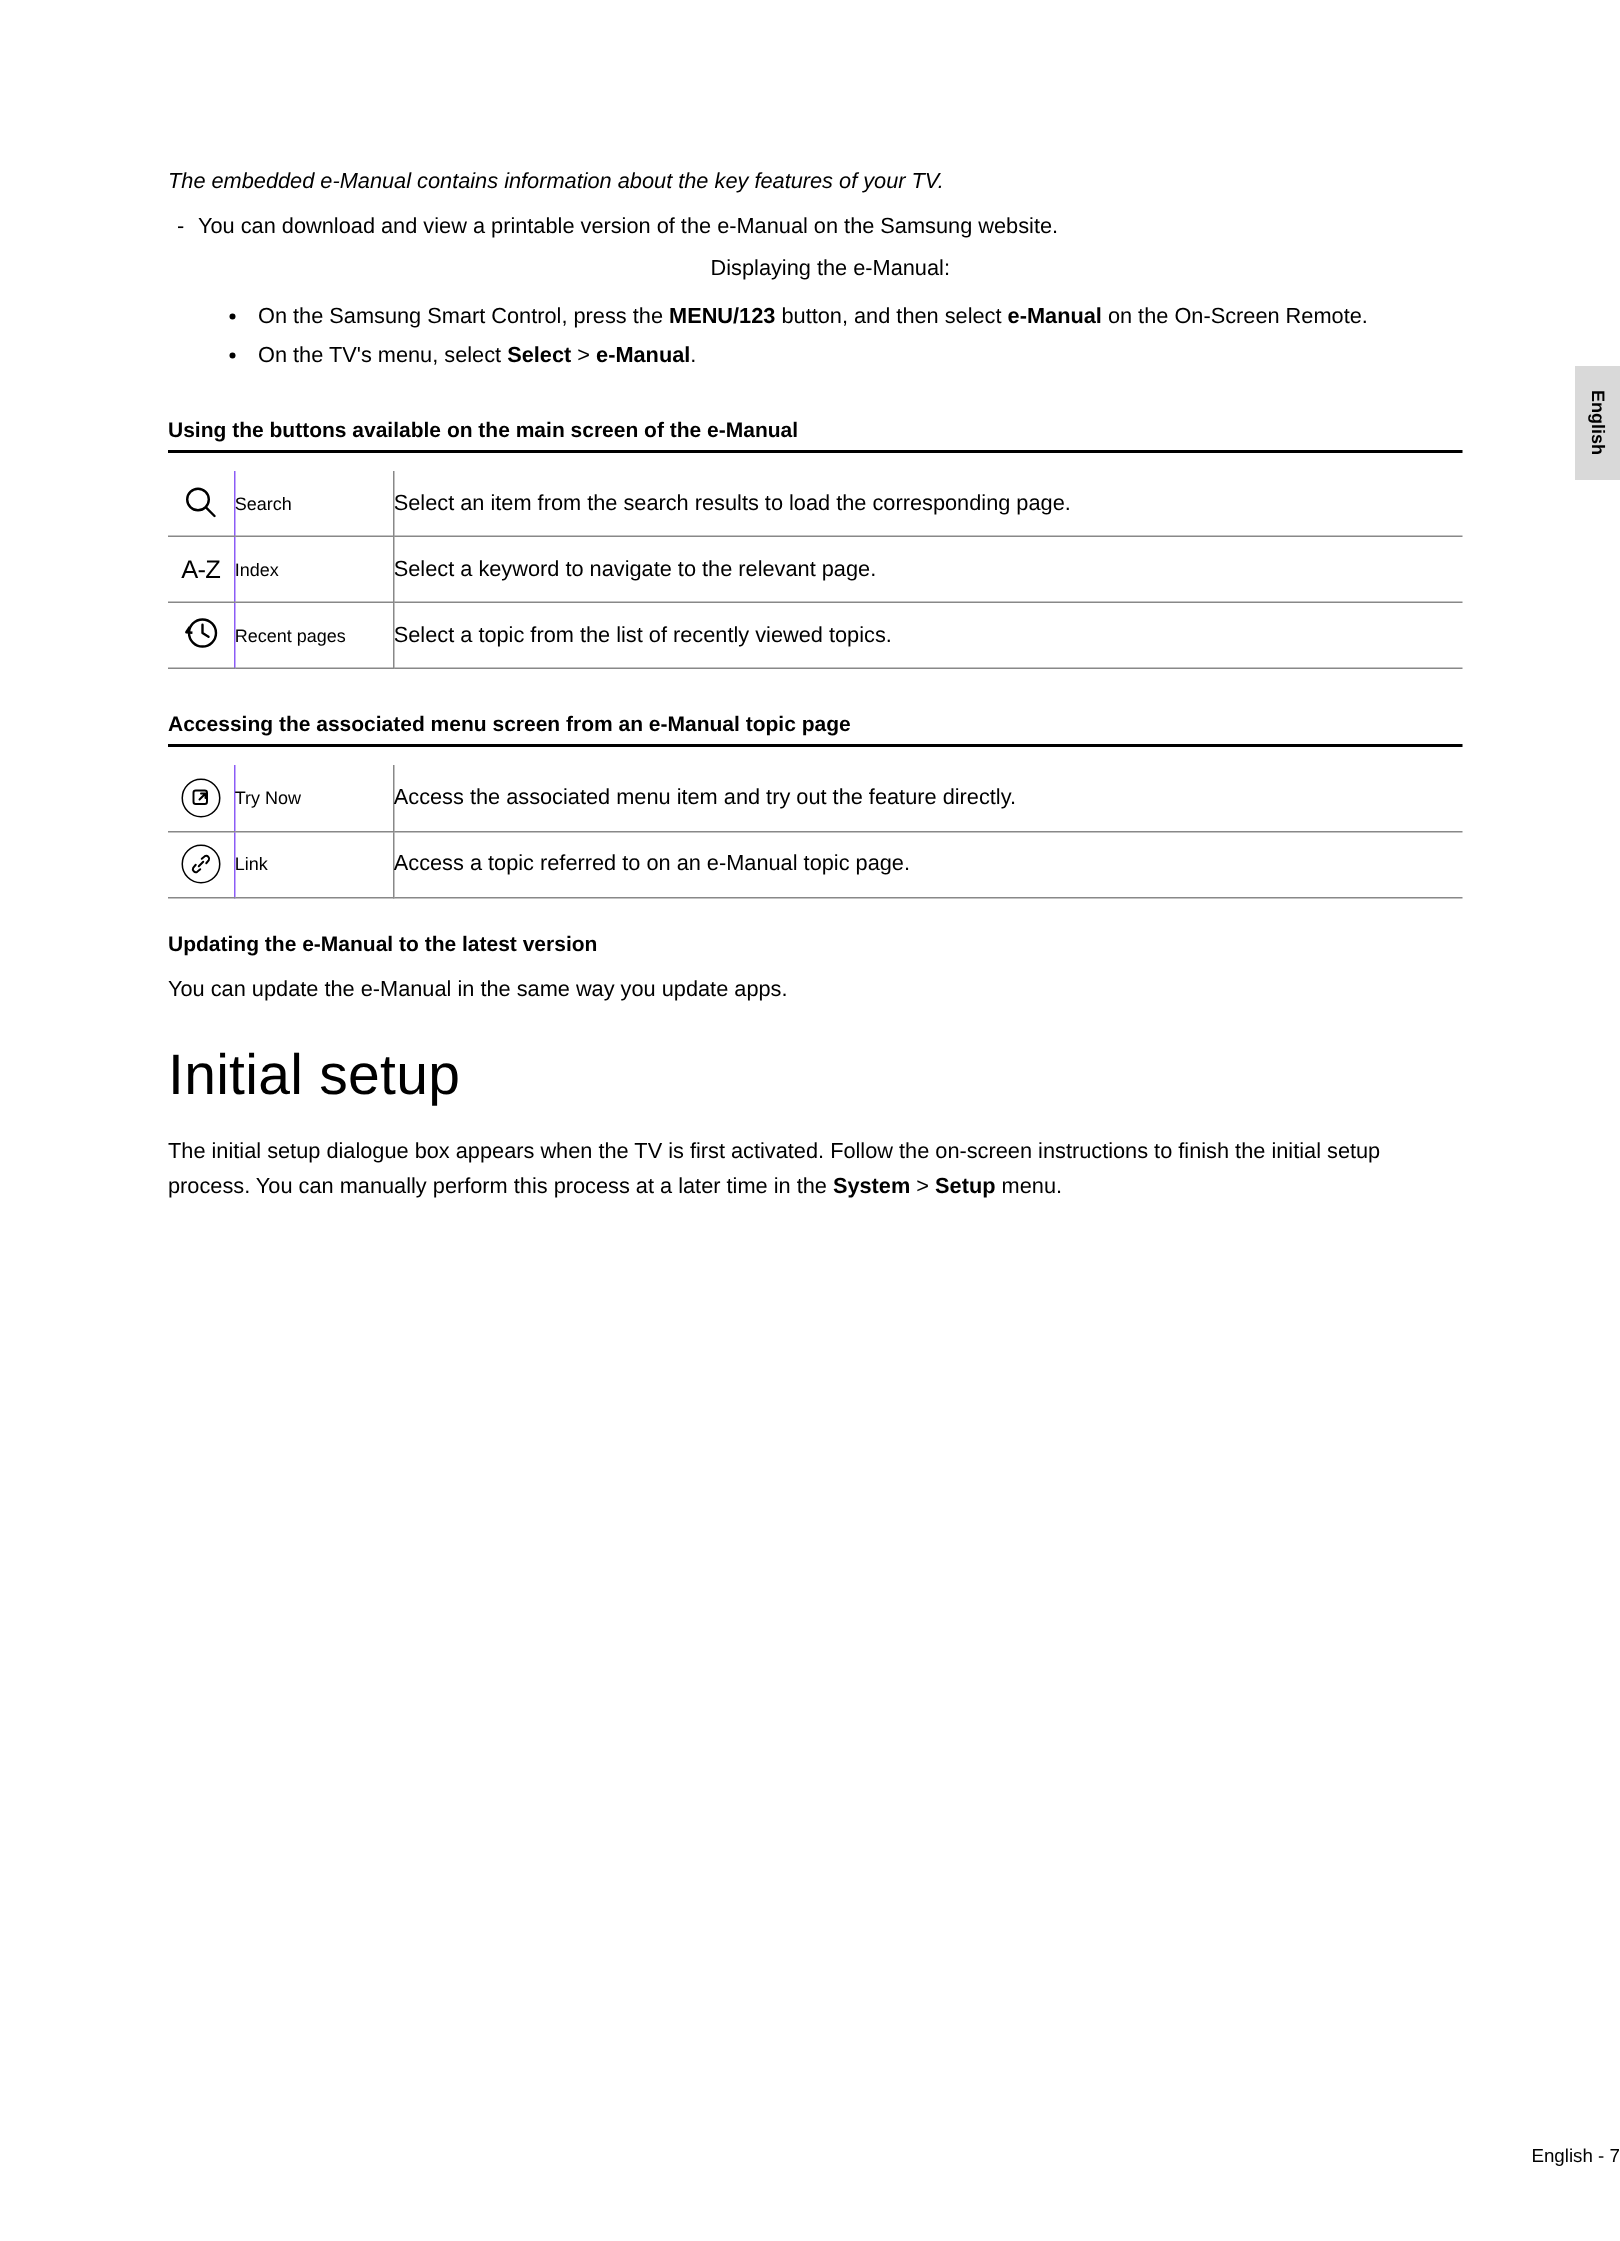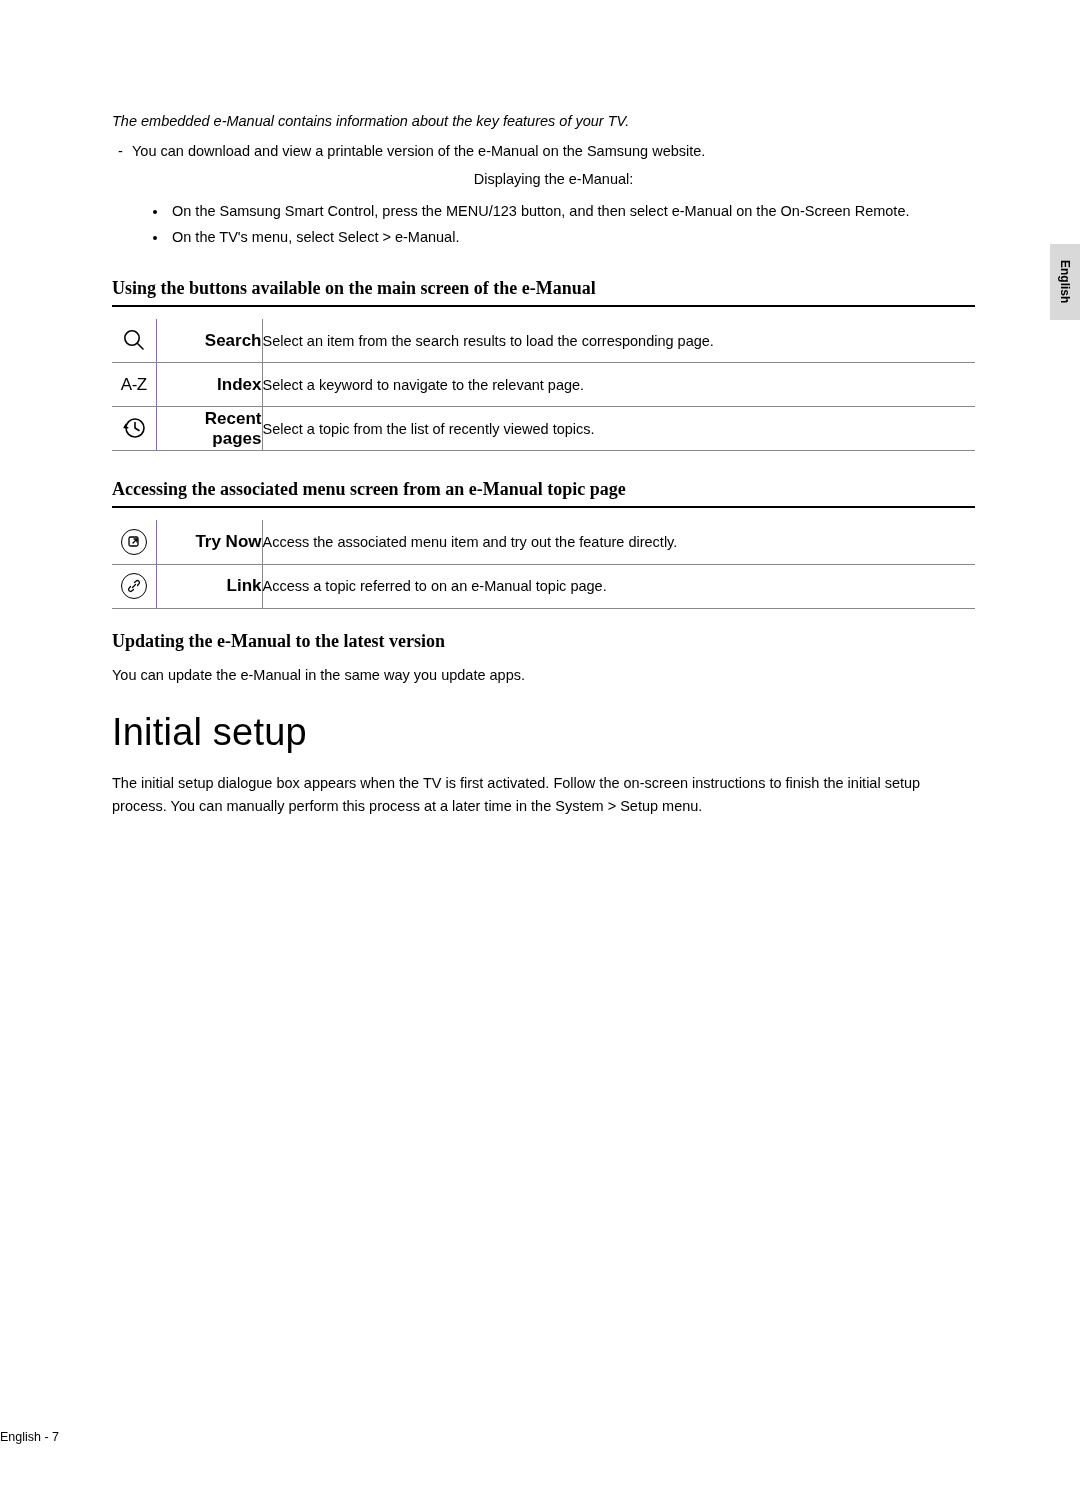--- a/index.html
+++ b/index.html
@@ -9,32 +9,32 @@
   .side-tab span { writing-mode: vertical-rl; font-size: 12px; font-weight: bold; color: #000; }
   h1 { font-size: 38px; font-weight: normal; margin-bottom: 18px; letter-spacing: 0.2px; }
   h1.second { margin-top: 25px; }
   .body-text { font-size: 14.5px; line-height: 1.55; }
   .intro { margin-bottom: 8px; font-style: italic; }
   .dash-line { margin-left: 6px; padding-left: 14px; position: relative; font-size: 14.5px; line-height: 1.55; margin-bottom: 4px; }
   .dash-line::before { content: "-"; position: absolute; left: 0; top: 0; }
   .sub-line { margin-left: 20px; font-size: 14.5px; line-height: 1.7; margin-bottom: 4px; text-align: center; }
   ul.bullets { list-style: disc; margin-left: 56px; margin-top: 6px; }
   ul.bullets li { font-size: 14.5px; line-height: 1.8; padding-left: 4px; }
-  .bold { font-weight: normal; }
-  h2.section { font-size: 18px; font-weight: bold; margin-top: 28px; margin-bottom: 12px; border-bottom: 2px solid #000; padding-bottom: 6px; font-family: Liberation Serif, serif; }
+  .bold { font-weight: bold; }
+  h2.section { font-size: 14px; font-weight: bold; margin-top: 28px; margin-bottom: 12px; border-bottom: 2px solid #000; padding-bottom: 6px; }
   h2.noline { border-bottom: none; margin-top: 22px; margin-bottom: 6px; }
   table.icon-table { width: 100%; border-collapse: collapse; }
   table.icon-table td { border-bottom: 1px solid #888; padding: 0; vertical-align: middle; height: 44px; }
   table.icon-table tr:first-child td { border-top: none; }
   td.cell-icon { width: 44px; text-align: center; border-right: 1px solid #8b5cf6; }
-  td.cell-label { width: 106px; padding-left: 10px; font-size: 17px; font-weight: bold; border-right: 1px solid #888; text-align: right; }
+  td.cell-label { width: 106px; padding-left: 10px; font-size: 12px; font-weight: normal; border-right: 1px solid #888; }
   td.cell-desc { padding-left: 12px; font-size: 14.5px; }
   .icon-box { display: inline-flex; align-items: center; justify-content: center; width: 30px; height: 30px; }
   .az { font-family: Arial, sans-serif; font-size: 17px; font-weight: normal; letter-spacing: -0.5px; }
-  .footer { position: absolute; bottom: 50px; left: 0; width: 1080px; text-align: left; font-size: 12.5px; }
+  .footer { position: absolute; bottom: 50px; left: 0; width: 1080px; text-align: right; font-size: 12.5px; }
   svg { display: block; }
   .circled { width: 26px; height: 26px; border: 1.4px solid #000; border-radius: 50%; display: inline-flex; align-items: center; justify-content: center; }
 </style>
 </head>
 <body>
 
 <div class="page">
 
   <div class="side-tab">
     <span>English</span>

